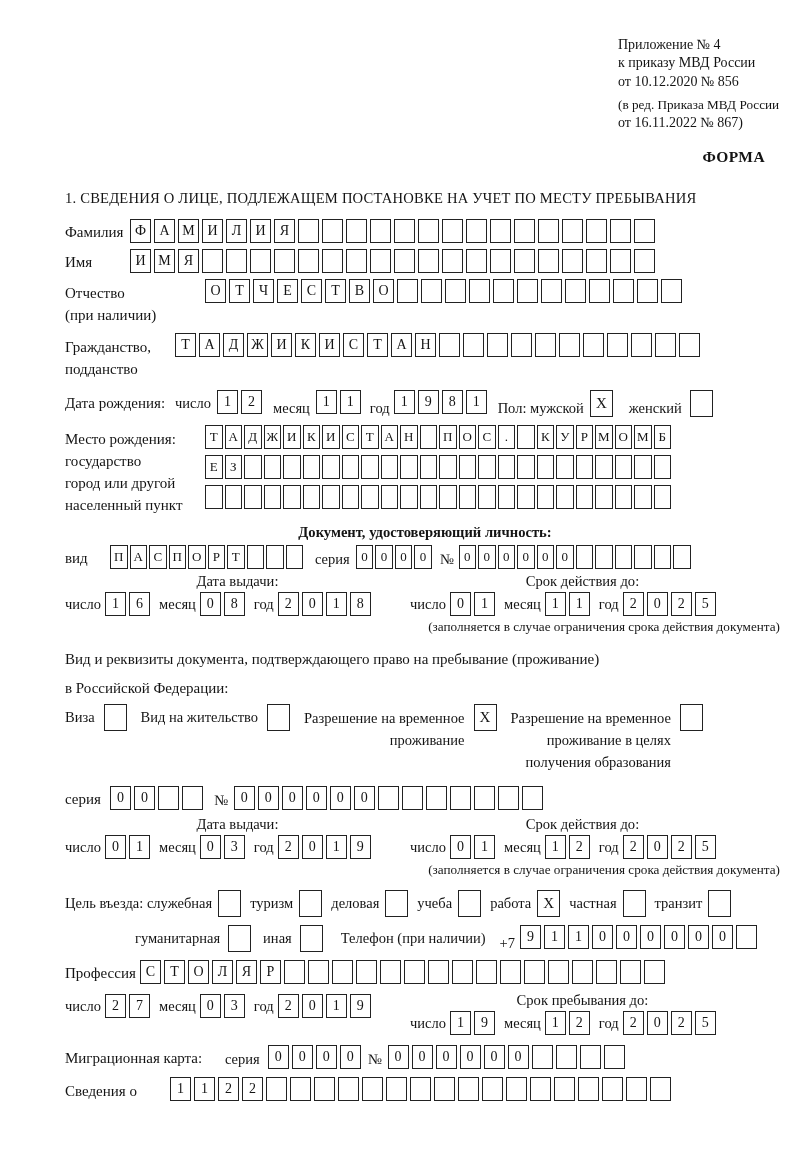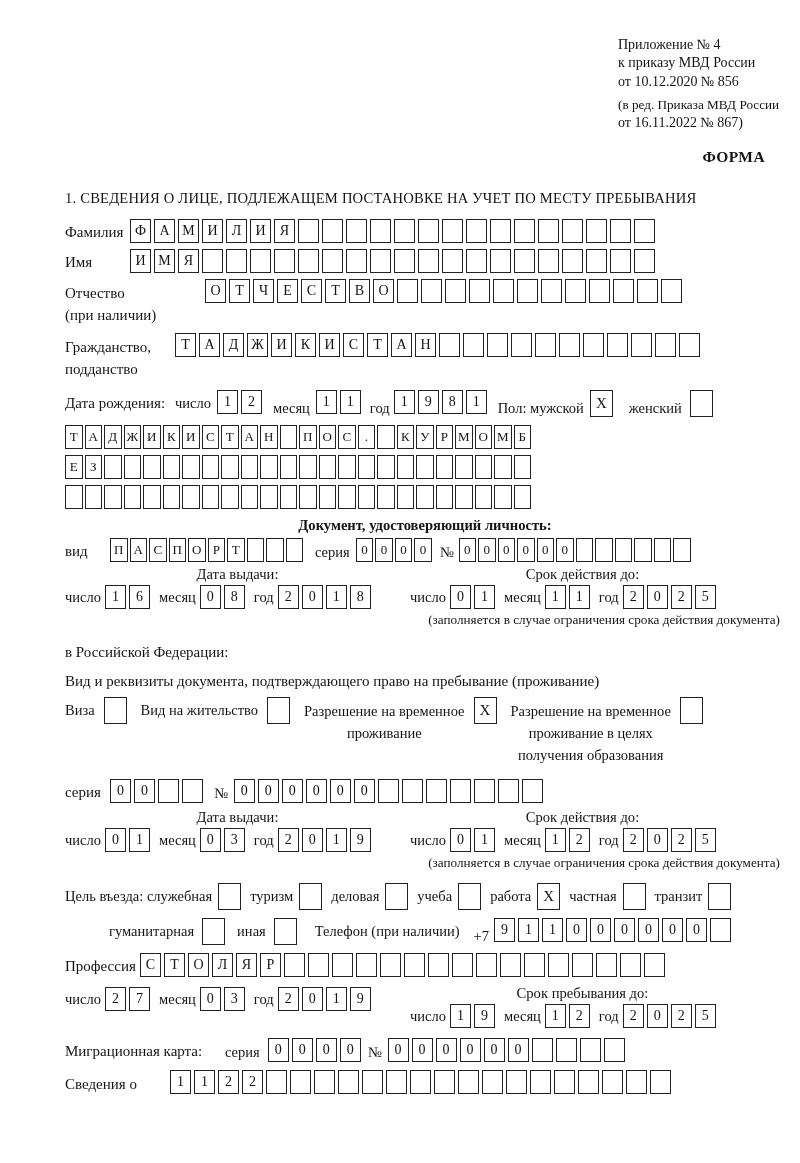--- a/index.html
+++ b/index.html
@@ -44,21 +44,21 @@
   .dpair { display:flex; margin-top:4px; }
   .dgroup { width:345px; }
   .dg-h { text-align:center; font-size:14.6px; }
   .dg-r { display:flex; align-items:flex-start; margin-top:2px; }
   .dg-l { font-size:14.5px; padding-top:4px; margin-right:4px; }
   .dg-r .cells { margin-right:6px; }
   .dnote { text-align:right; font-size:13.2px; margin:3px 20px 0 0; }
 
   .intro { font-size:15px; line-height:1.9; margin-top:10px; }
   .permit-row { margin-top:2px; }
-  .pstack { display:flex; flex-direction:column; text-align:center; font-size:14.5px; line-height:1.5; padding-top:4px; }
+  .pstack { display:flex; flex-direction:column; text-align:center; font-size:14.5px; line-height:1.5; padding-top:4px;align-items:flex-end; }
   .permit-row .cbox { margin:0 14px 0 9px; }
   .purpose-row { margin-top:12px; }
   .purpose-row .inl { padding-top:5px; }
   .purpose-row .cbox { margin:0 9px 0 6px; }
 </style>
 </head>
 <body>
 
 <div class="page">
 
@@ -210,20 +210,26 @@
         <span class="cell">8</span>
         <span class="cell">1</span>
       </span>
     <span class="inl" style="margin:5px 6px 0 8px">Пол: мужской</span>
     <span class="cbox">X</span>
     <span class="inl" style="margin:5px 8px 0 16px">женский</span>
     <span class="cbox"></span>
   </div>
 
   <div class="row" style="margin-top:8px">
+    <span class="lbl lw140">
+      <div>Место рождения:</div>
+      <div>государство</div>
+      <div>город или другой</div>
+      <div>населенный пункт</div>
+    </span>
     <span class="stack">
       <span class="cells narrow">
           <span class="cell">Т</span>
           <span class="cell">А</span>
           <span class="cell">Д</span>
           <span class="cell">Ж</span>
           <span class="cell">И</span>
           <span class="cell">К</span>
           <span class="cell">И</span>
           <span class="cell">С</span>
@@ -381,22 +387,22 @@
             <span class="cell">0</span>
             <span class="cell">2</span>
             <span class="cell">5</span>
           </span>
       </div>
     </div>
   </div>
   <div class="dnote">(заполняется в случае ограничения срока действия документа)</div>
 
   <div class="intro">
+    <div>Вид и реквизиты документа, подтверждающего право на пребывание (проживание)</div>
     <div>в Российской Федерации:</div>
-    <div>Вид и реквизиты документа, подтверждающего право на пребывание (проживание)</div>
   </div>
 
   <div class="row permit-row">
     <span class="inl">Виза</span>
     <span class="cbox"></span>
     <span class="inl">Вид на жительство</span>
     <span class="cbox"></span>
     <span class="pstack">
       <span>Разрешение на временное</span>
       <span>проживание</span>
@@ -494,21 +500,21 @@
     <span class="inl">учеба</span>
     <span class="cbox"></span>
     <span class="inl">работа</span>
     <span class="cbox">X</span>
     <span class="inl">частная</span>
     <span class="cbox"></span>
     <span class="inl">транзит</span>
     <span class="cbox"></span>
   </div>
 
-  <div class="row" style="margin-top:8px; margin-left:44px">
+  <div class="row" style="margin-top:8px; margin-left:70px">
     <span class="inl">гуманитарная</span>
     <span class="cbox" style="margin:0 12px 0 8px"></span>
     <span class="inl">иная</span>
     <span class="cbox" style="margin:0 18px 0 8px"></span>
     <span class="inl">Телефон (при наличии)</span>
     <span class="inl" style="margin:5px 5px 0 14px">+7</span>
     <span class="cells">
         <span class="cell">9</span>
         <span class="cell">1</span>
         <span class="cell">1</span>

